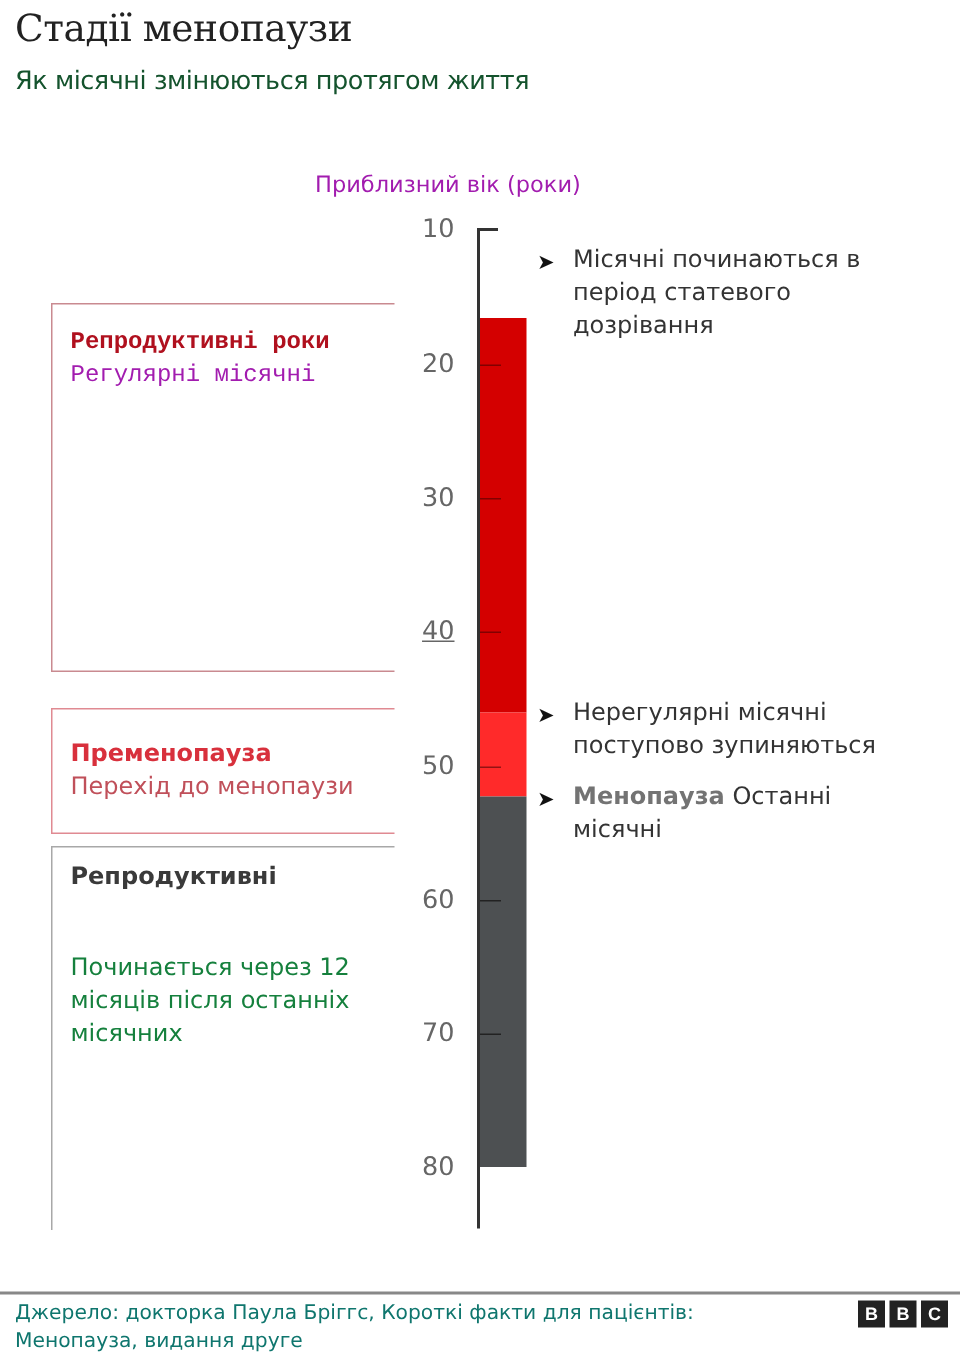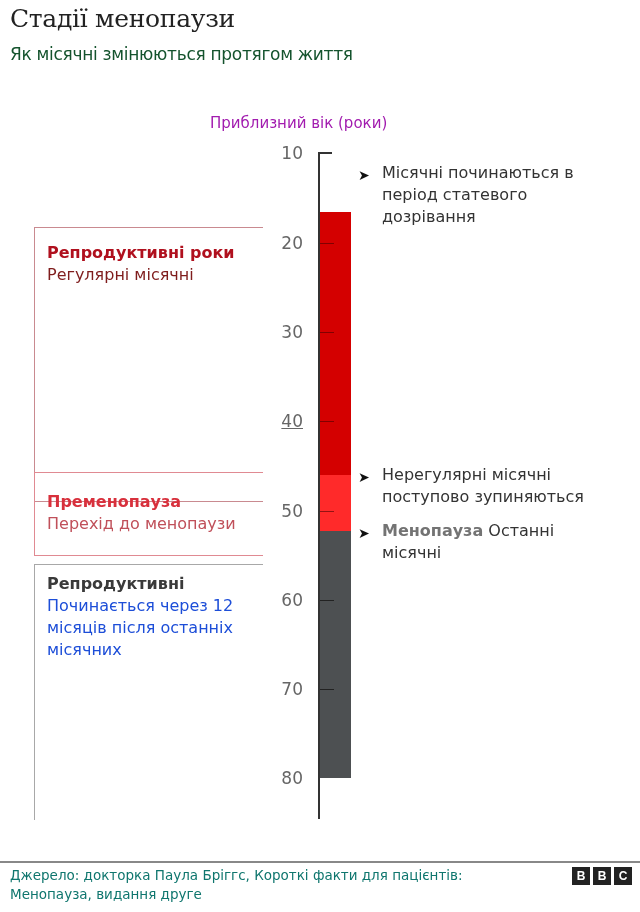--- a/index.html
+++ b/index.html
@@ -24,31 +24,31 @@
   .bbc { position:absolute; left:572px; top:867px; display:flex; gap:3px; }
   .bbc span { width:18px; height:18px; background:#222; color:#fff; font-weight:bold; font-size:12px; text-align:center; line-height:18px; font-family:"Liberation Sans", sans-serif; }
 </style>
 </head>
 <body>
 
 <div class="title">Стадії менопаузи</div>
 <div class="subtitle">Як місячні змінюються протягом життя</div>
 <div class="axis-title">Приблизний вік (роки)</div>
 
-<div class="box" style="top:227px;height:275px;border-color:#c98a90;">
+<div class="box" style="top:202px;height:246px;border-color:#c98a90;font-family:Liberation Mono, monospace;">
   <div class="h" style="color:#b0101e;">Репродуктивні роки</div>
-  <div class="d" style="color:#7f1d1d;">Регулярні місячні</div>
+  <div class="d" style="color:#a21caf;">Регулярні місячні</div>
 </div>
 <div class="box" style="top:472px;height:84px;border-color:#e08a92;padding-top:18px;">
   <div class="h" style="color:#d8303c;">Пременопауза</div>
   <div class="d" style="color:#c0505a;">Перехід до менопаузи</div>
 </div>
 <div class="box" style="top:564px;height:256px;border-color:#a8a8a8;border-bottom:none;padding-top:8px;padding-right:14px;">
   <div class="h" style="color:#3a3a3a;">Репродуктивні</div>
-  <div class="d" style="color:#1d4ed8;">Починається через 12 місяців після останніх місячних</div>
+  <div class="d" style="color:#15803d;margin-top:39px;">Починається через 12 місяців після останніх місячних</div>
 </div>
 
 <div class="seg" style="top:212px;height:263px;background:#d40000;"></div>
 <div class="seg" style="top:475px;height:56px;background:#ff2a2a;"></div>
 <div class="seg" style="top:531px;height:247px;background:#4d5052;"></div>
 
 <div class="axis-line"></div>
 <div class="top-cap"></div>
 
 <div class="tick-label" style="top:143px;">10</div>

